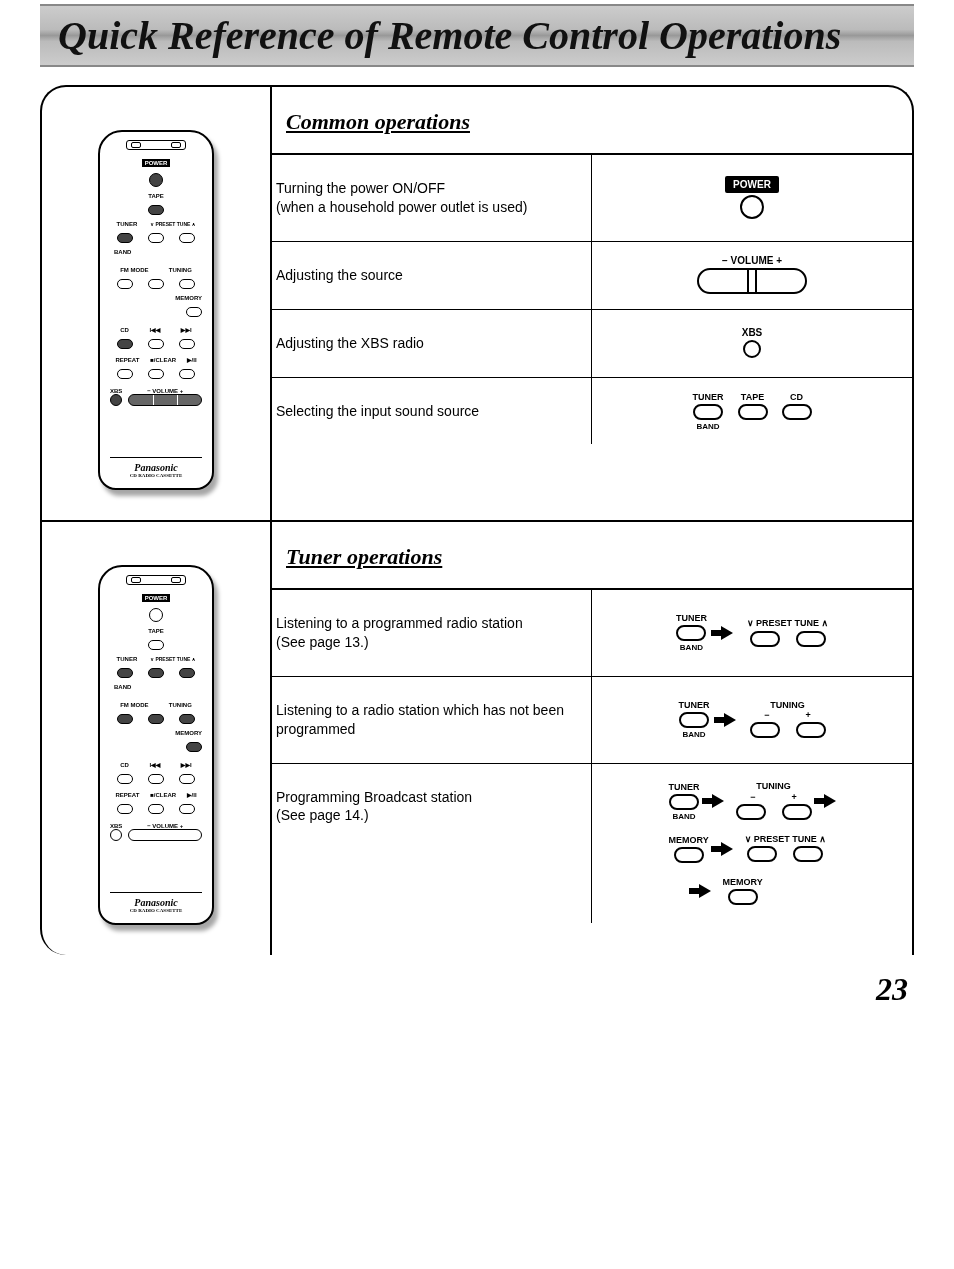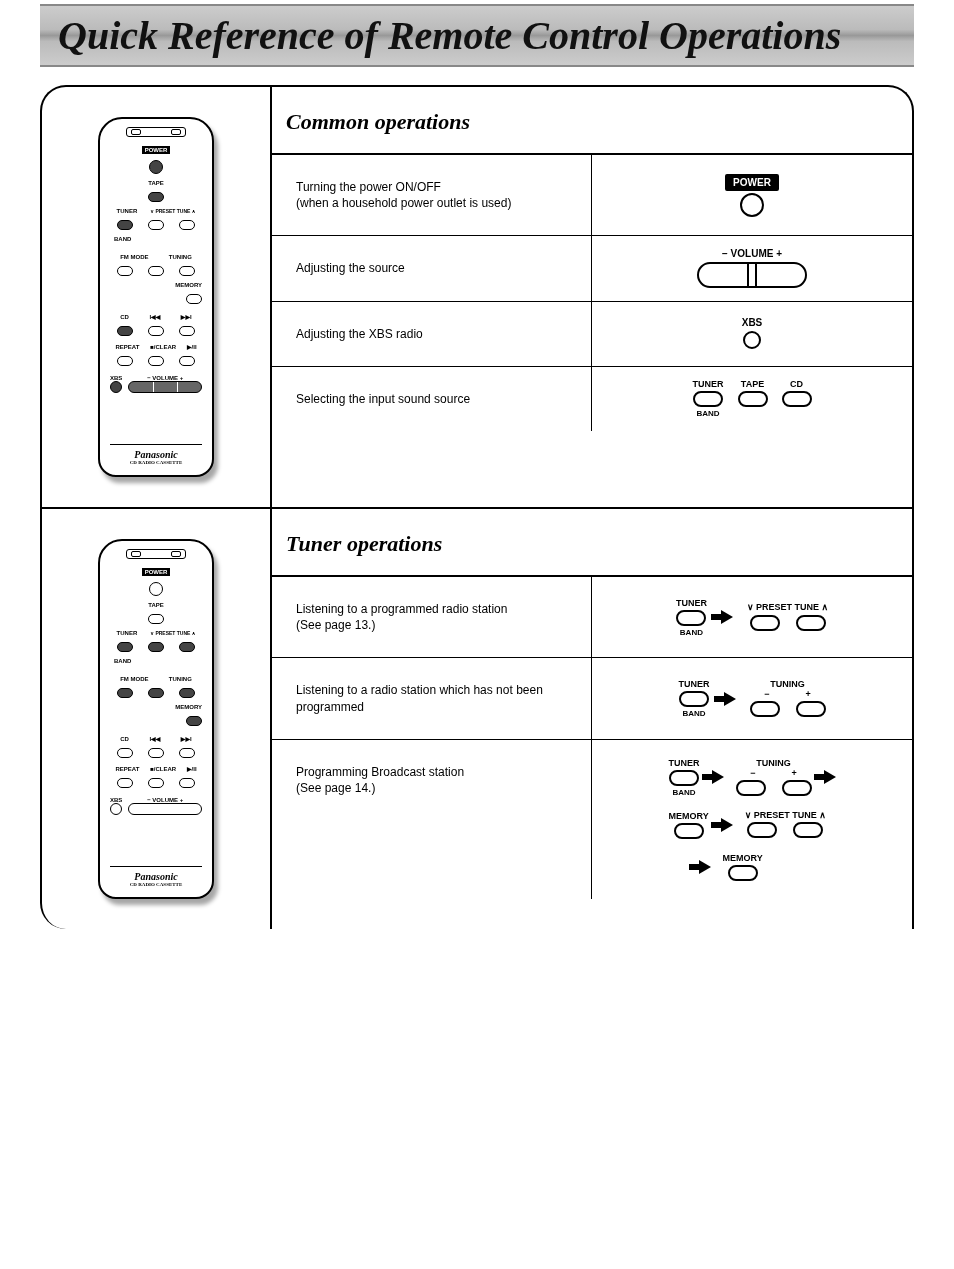--- a/index.html
+++ b/index.html
@@ -48,31 +48,32 @@
     padding: 30px 10px;
   }
   .content-col { flex: 1; }
   .section-head {
     padding: 22px 32px 18px 14px;
     border-bottom: 2px solid #000;
     font-family: "Times New Roman", Times, serif;
     font-style: italic;
     font-weight: bold;
     font-size: 22px;
+    text-decoration: underline;
   }
   .op-row {
     display: flex;
     border-bottom: 1.5px solid #000;
   }
   .op-row:last-child { border-bottom: none; }
   .op-desc {
     width: 320px;
     min-width: 320px;
-    padding: 24px 24px;
-    font-size: 12px;
+    padding: 24px 4px;
+    font-size: 14px;
     line-height: 1.35;
     border-right: 1.5px solid #000;
   }
   .op-desc span { display:block; }
   .op-graphic {
     flex: 1;
     display: flex;
     align-items: center;
     justify-content: center;
     padding: 12px 4px;
@@ -91,20 +92,21 @@
     height: 360px;
     border: 2px solid #000;
     border-radius: 24px 24px 18px 18px;
     background: #fff;
     box-shadow: 4px 6px 4px rgba(0,0,0,.35);
     padding: 8px 10px 10px 10px;
     font-size: 6px;
     display: flex;
     flex-direction: column;
     gap: 6px;
+    margin-top: 13px;
   }
   .remote .irwin {
     height: 10px;
     border: 1.5px solid #000;
     border-radius: 3px;
     margin: 0 16px 3px 16px;
     position: relative;
   }
   .remote .irwin::before, .remote .irwin::after {
     content:""; position:absolute; top:1px; width:8px; height:4px;
@@ -470,13 +472,14 @@
             </div>
           </div>
         </div>
 
 
       </div>
     </div>
 
   </div>
 
+  <div class="page-num">23</div>
 </div>
 
 </body></html>

